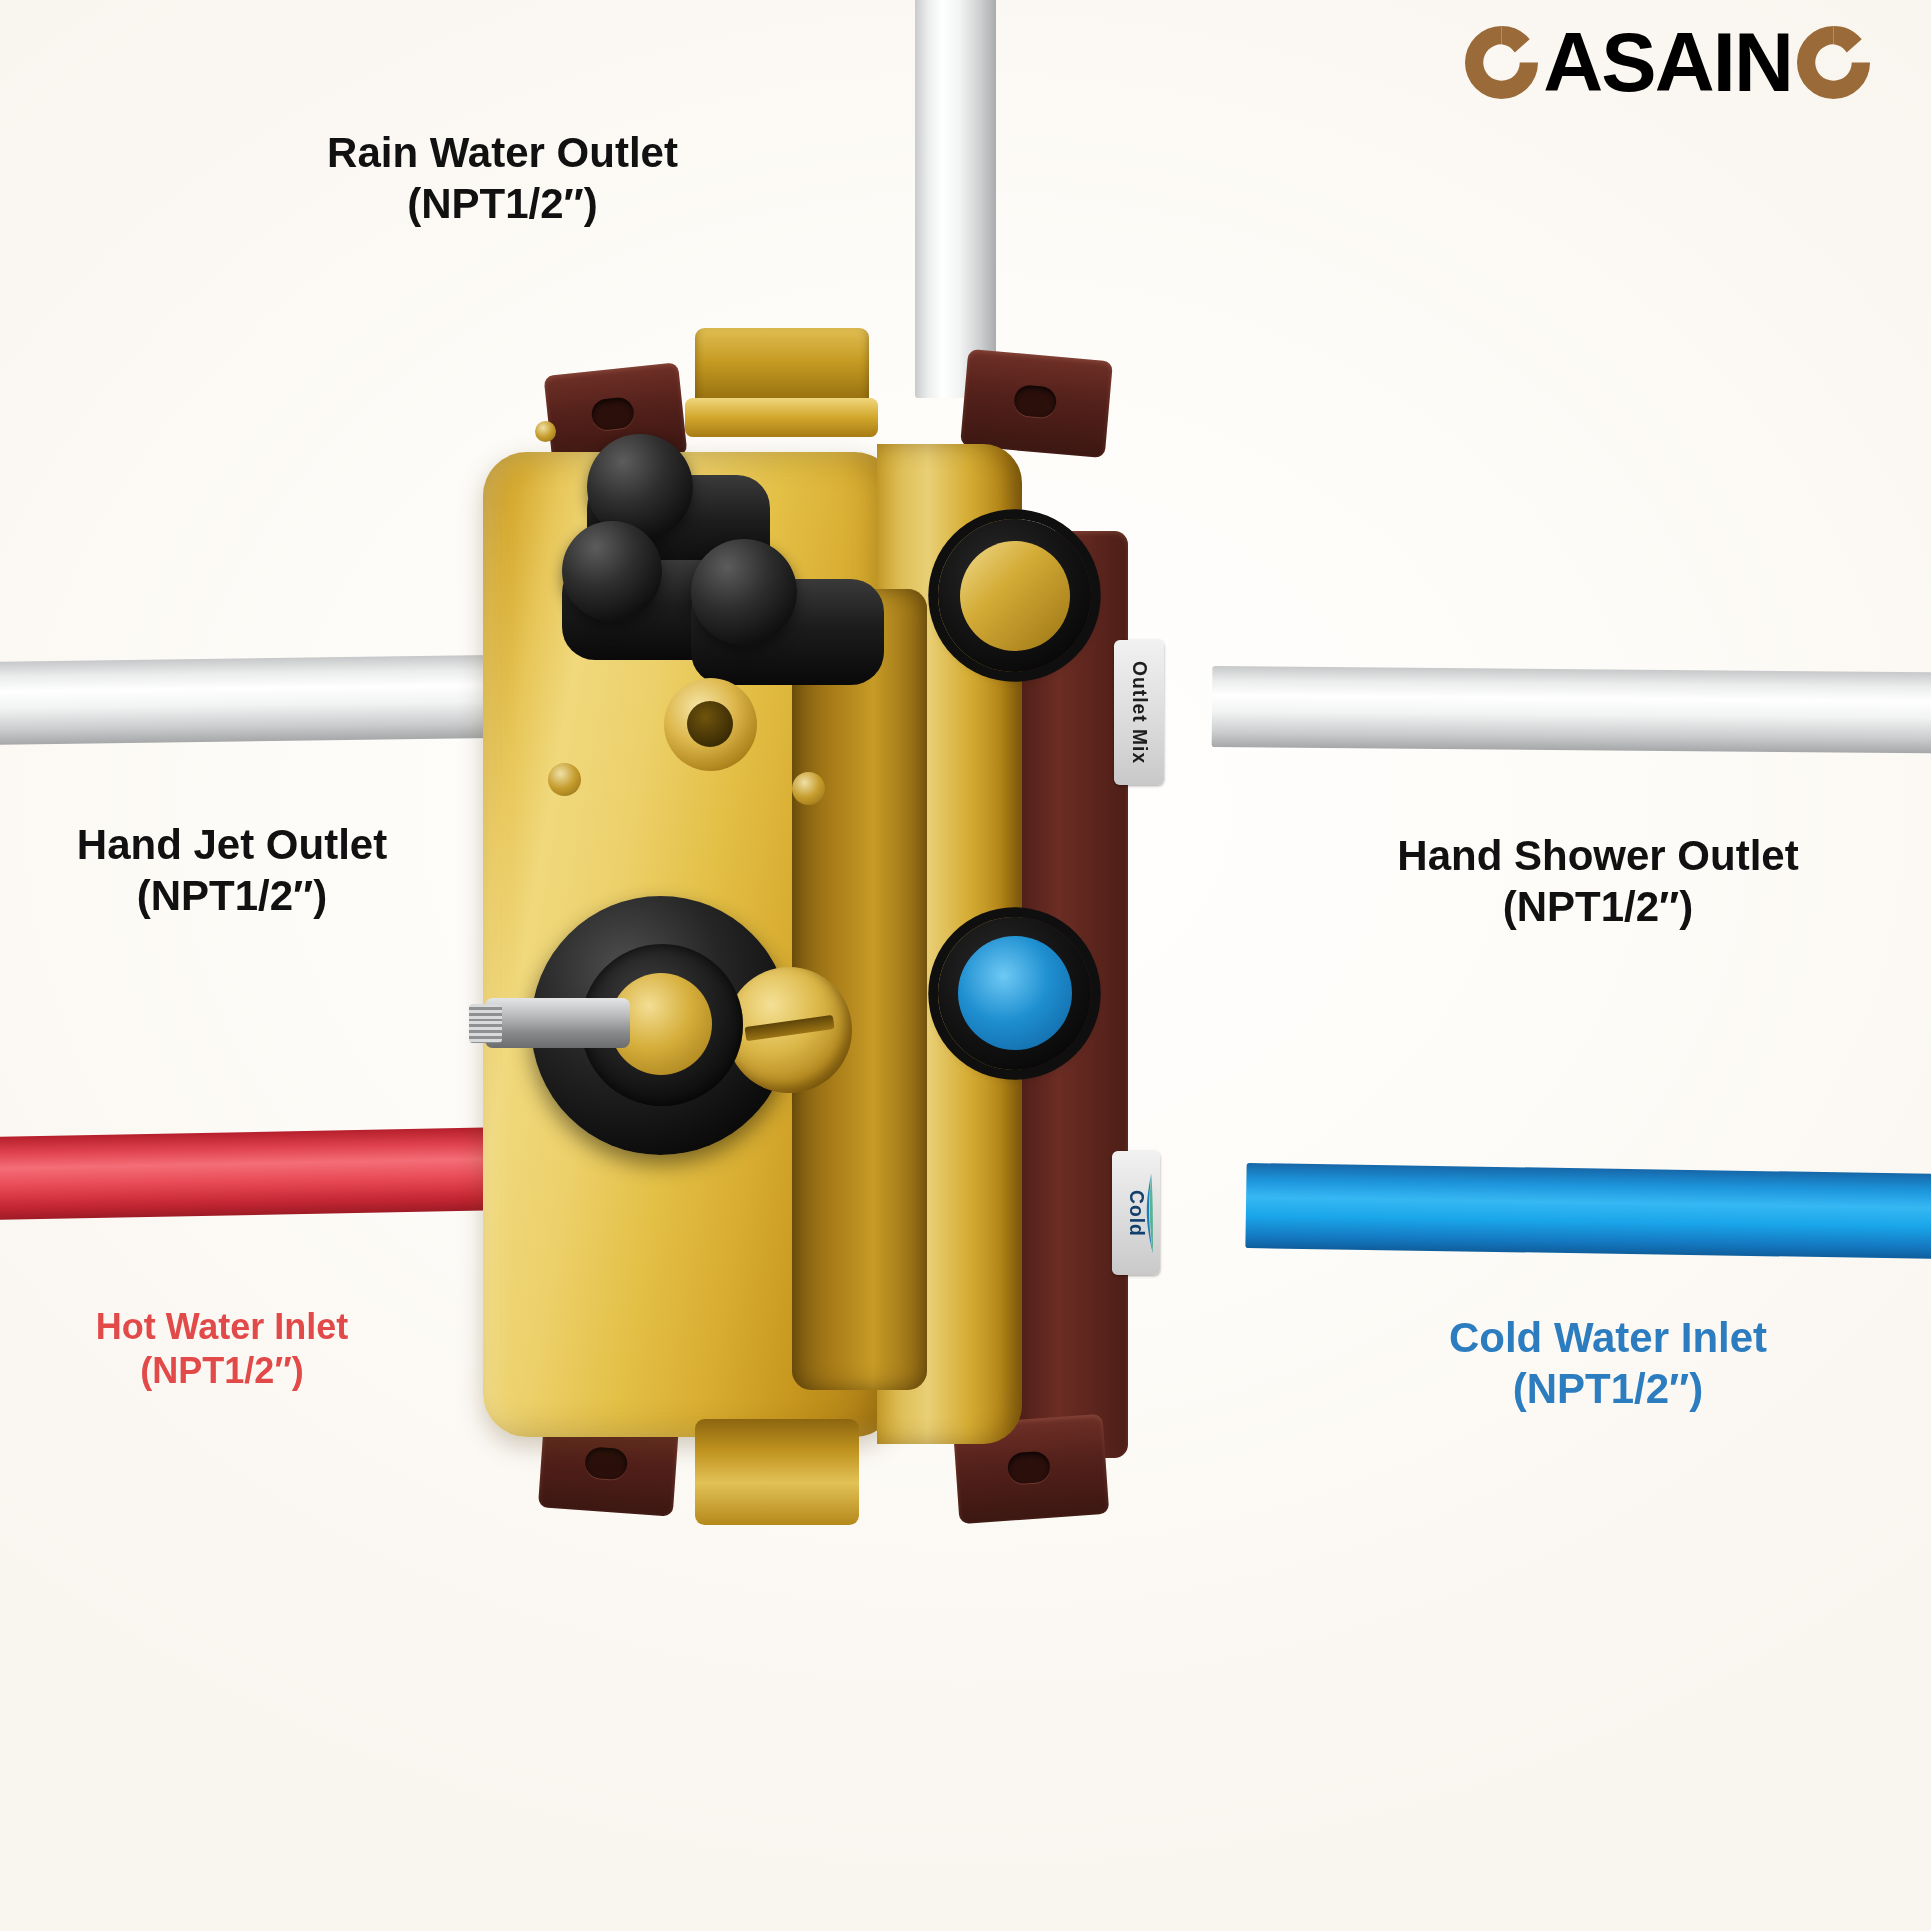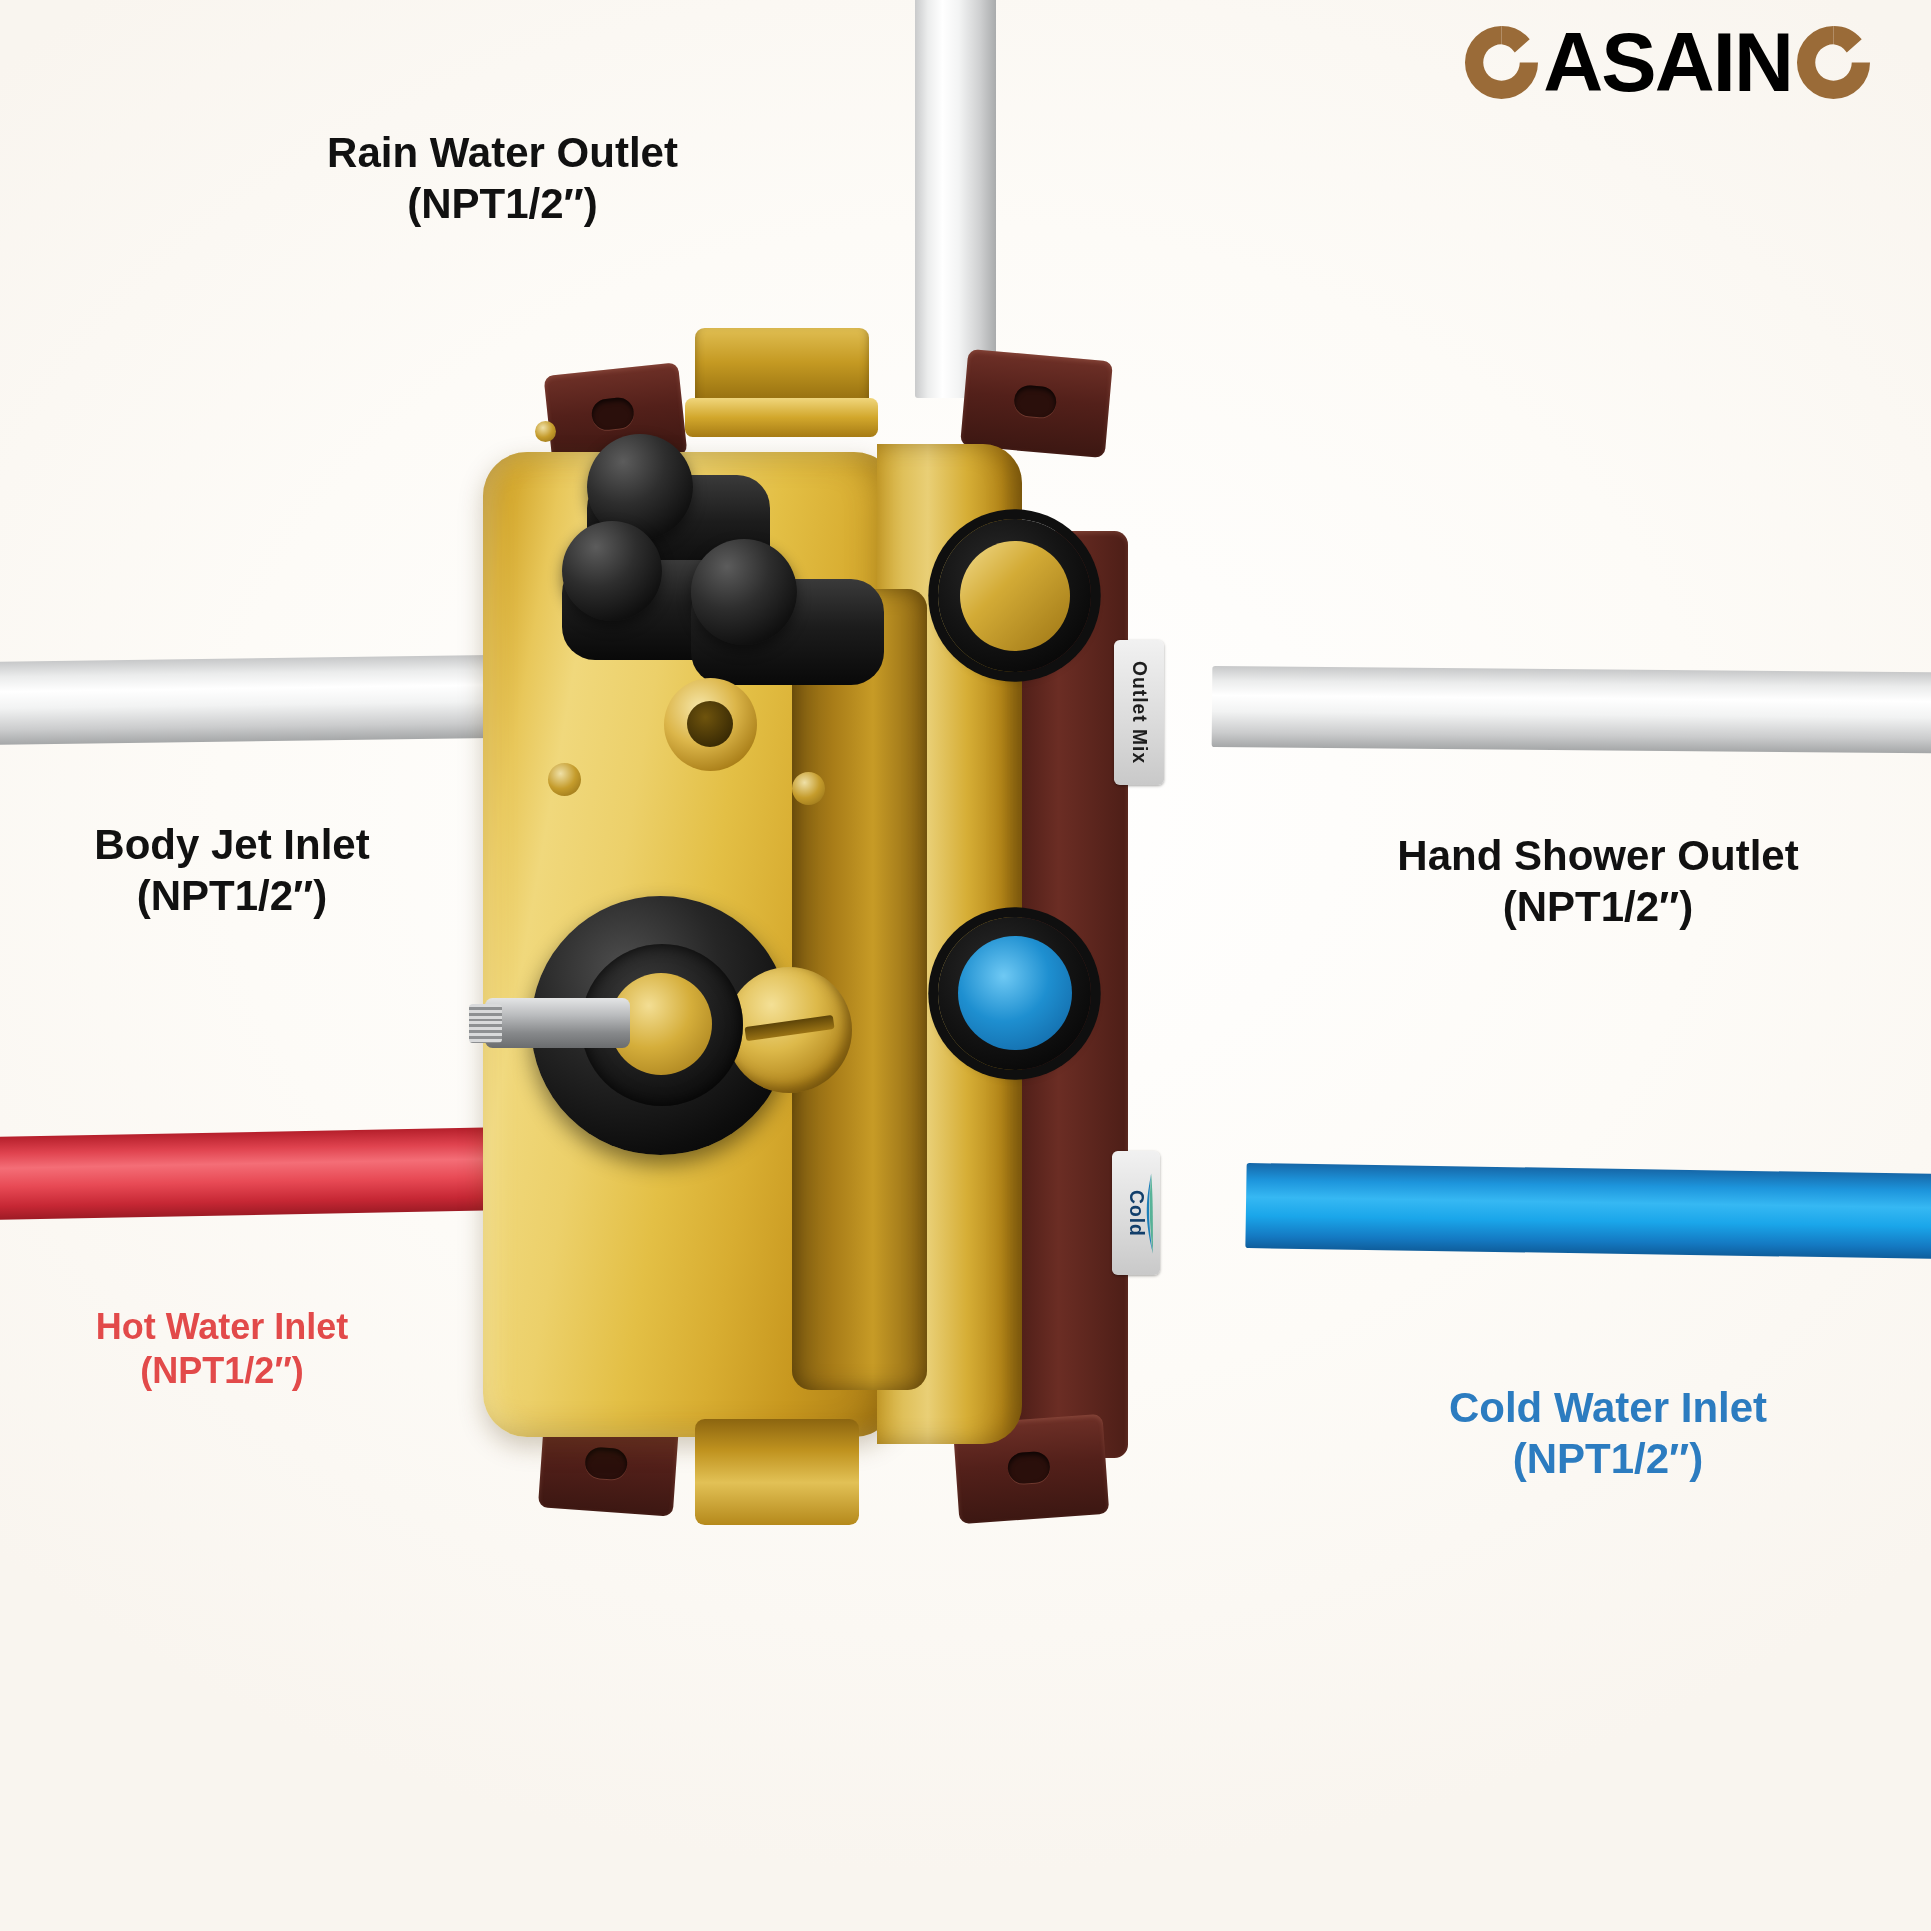--- a/index.html
+++ b/index.html
@@ -270,21 +270,21 @@
   .callout .l2{display:block;}
 
   .callout-rain{ left:290px; top:127px; width:425px; text-align:center;
      font-size:42px; color:#111;}
   .callout-bodyjet{ left:29px; top:819px; width:406px; text-align:center;
      font-size:42px; color:#111;}
   .callout-hand{ left:1347px; top:830px; width:502px; text-align:center;
      font-size:42px; color:#111;}
   .callout-hot{ left:29px; top:1305px; width:386px; text-align:center;
      font-size:36px; color:#e24a4a;}
-  .callout-cold{ left:1381px; top:1382px; width:454px; text-align:center;
+  .callout-cold{ left:1381px; top:1312px; width:454px; text-align:center;
      font-size:42px; color:#2c7cc0;}
 </style>
 </head>
 <body>
 
 <div class="bg-wash"></div>
 
 <div class="logo">
   <span class="logo-c">
     <svg width="83" height="83" viewBox="0 0 100 100" aria-hidden="true">
@@ -372,21 +372,21 @@
   </svg>
 
 </div>
 
 <div class="callout callout-rain">
   <span class="l1">Rain Water Outlet</span>
   <span class="l2">(NPT1/2″)</span>
 </div>
 
 <div class="callout callout-bodyjet">
-  <span class="l1">Body Jet Inlet</span>
+  <span class="l1">Hand Jet Outlet</span>
   <span class="l2">(NPT1/2″)</span>
 </div>
 
 <div class="callout callout-hand">
   <span class="l1">Hand Shower Outlet</span>
   <span class="l2">(NPT1/2″)</span>
 </div>
 
 <div class="callout callout-hot">
   <span class="l1">Hot Water Inlet</span>

